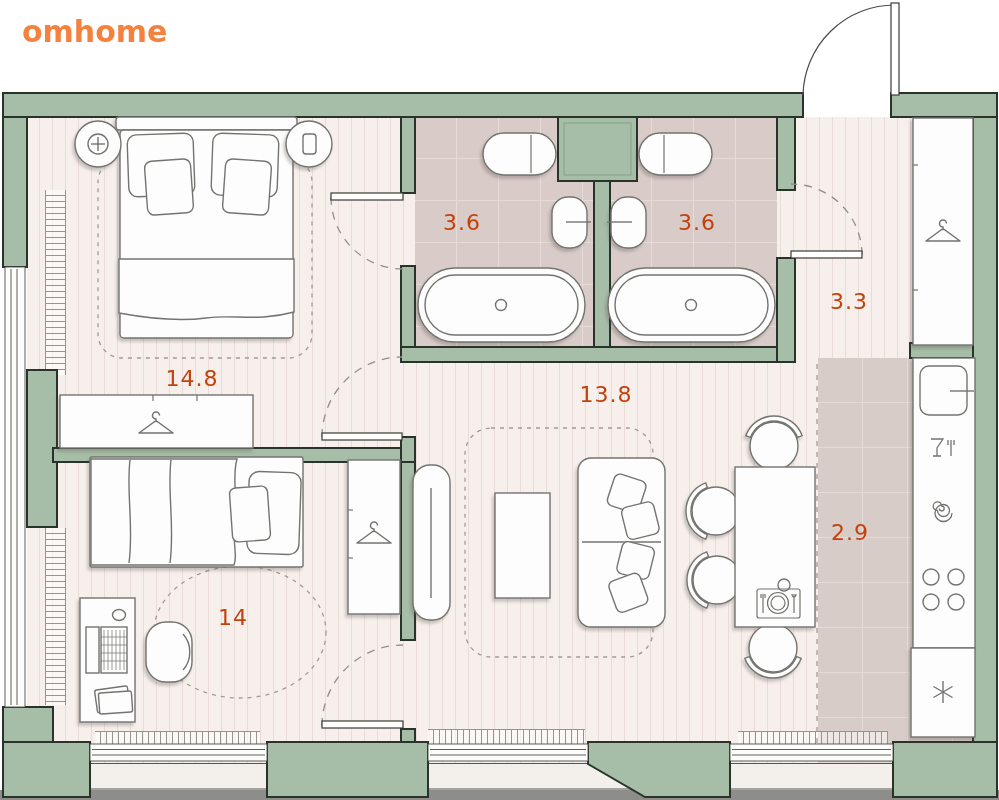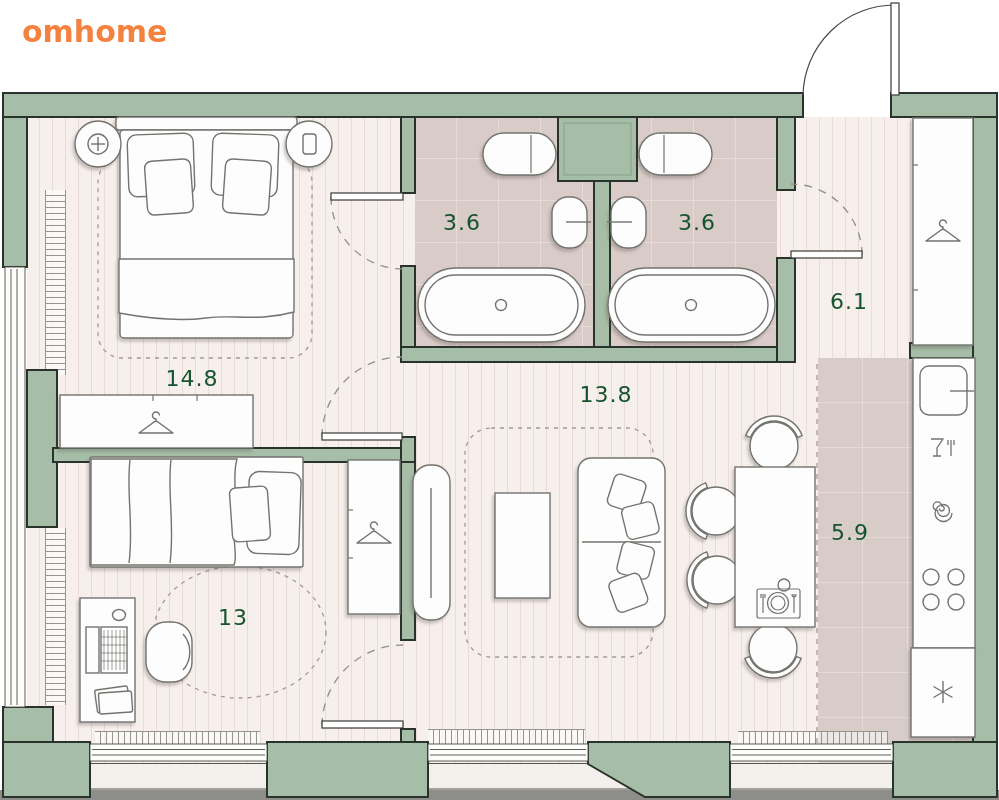--- a/index.html
+++ b/index.html
@@ -19,21 +19,21 @@
                          repeating-linear-gradient(180deg,rgba(255,255,255,0) 0 44px,#e5dad6 44px 45px);}
   
   .rad{position:absolute;background:rgba(255,255,255,.55);}
   .radV{border-left:1.5px solid #95958f;border-right:1.5px solid #95958f;
         background-image:repeating-linear-gradient(180deg,rgba(0,0,0,0) 0 5px,#95958f 5px 6px);}
   .radH{border-top:1.5px solid #95958f;border-bottom:1.5px solid #95958f;
         background-image:repeating-linear-gradient(90deg,rgba(0,0,0,0) 0 5px,#95958f 5px 6px);}
   svg#plan{position:absolute;left:0;top:0;}
   .sh{filter:drop-shadow(-2px 3px 1.5px rgba(80,72,66,0.28));}
   .area-label{position:absolute;transform:translate(-50%,-50%);font-size:22px;
-        color:#14532d;letter-spacing:1px;white-space:nowrap;}
+        color:#c2410c;letter-spacing:1px;white-space:nowrap;}
 </style>
 </head>
 <body>
 
 <div id="canvas">
 
   <div class="logo">omhome</div>
 
   <div class="floor wood" style="left:27px;top:117px;width:946px;height:646px"></div>
   <div class="floor tile" style="left:415px;top:117px;width:179px;height:230px"></div>
@@ -288,18 +288,18 @@
       <path d="M 322,726 A 81,81 0 0 1 403,645" fill="none" stroke="#8f8f8b" stroke-width="1.3" stroke-dasharray="8 7"></path>
       <rect x="322" y="721" width="81" height="7" fill="#fff" stroke="#3a3a36" stroke-width="1.2"></rect>
       <path d="M 895,5 A 92,92 0 0 0 803,95" fill="none" stroke="#4a4a46" stroke-width="1.2"></path>
       <rect x="891" y="3" width="8" height="92" fill="#fff" stroke="#3a3a36" stroke-width="1.2"></rect>
     </g>
   </svg>
 
   <div class="area-label" style="left:192px;top:378px">14.8</div>
   <div class="area-label" style="left:462px;top:222px">3.6</div>
   <div class="area-label" style="left:697px;top:222px">3.6</div>
-  <div class="area-label" style="left:849px;top:301px">6.1</div>
+  <div class="area-label" style="left:849px;top:301px">3.3</div>
   <div class="area-label" style="left:606px;top:394px">13.8</div>
-  <div class="area-label" style="left:850px;top:532px">5.9</div>
-  <div class="area-label" style="left:233px;top:617px">13</div>
+  <div class="area-label" style="left:850px;top:532px">2.9</div>
+  <div class="area-label" style="left:233px;top:617px">14</div>
 
 </div>
 
 </body></html>

